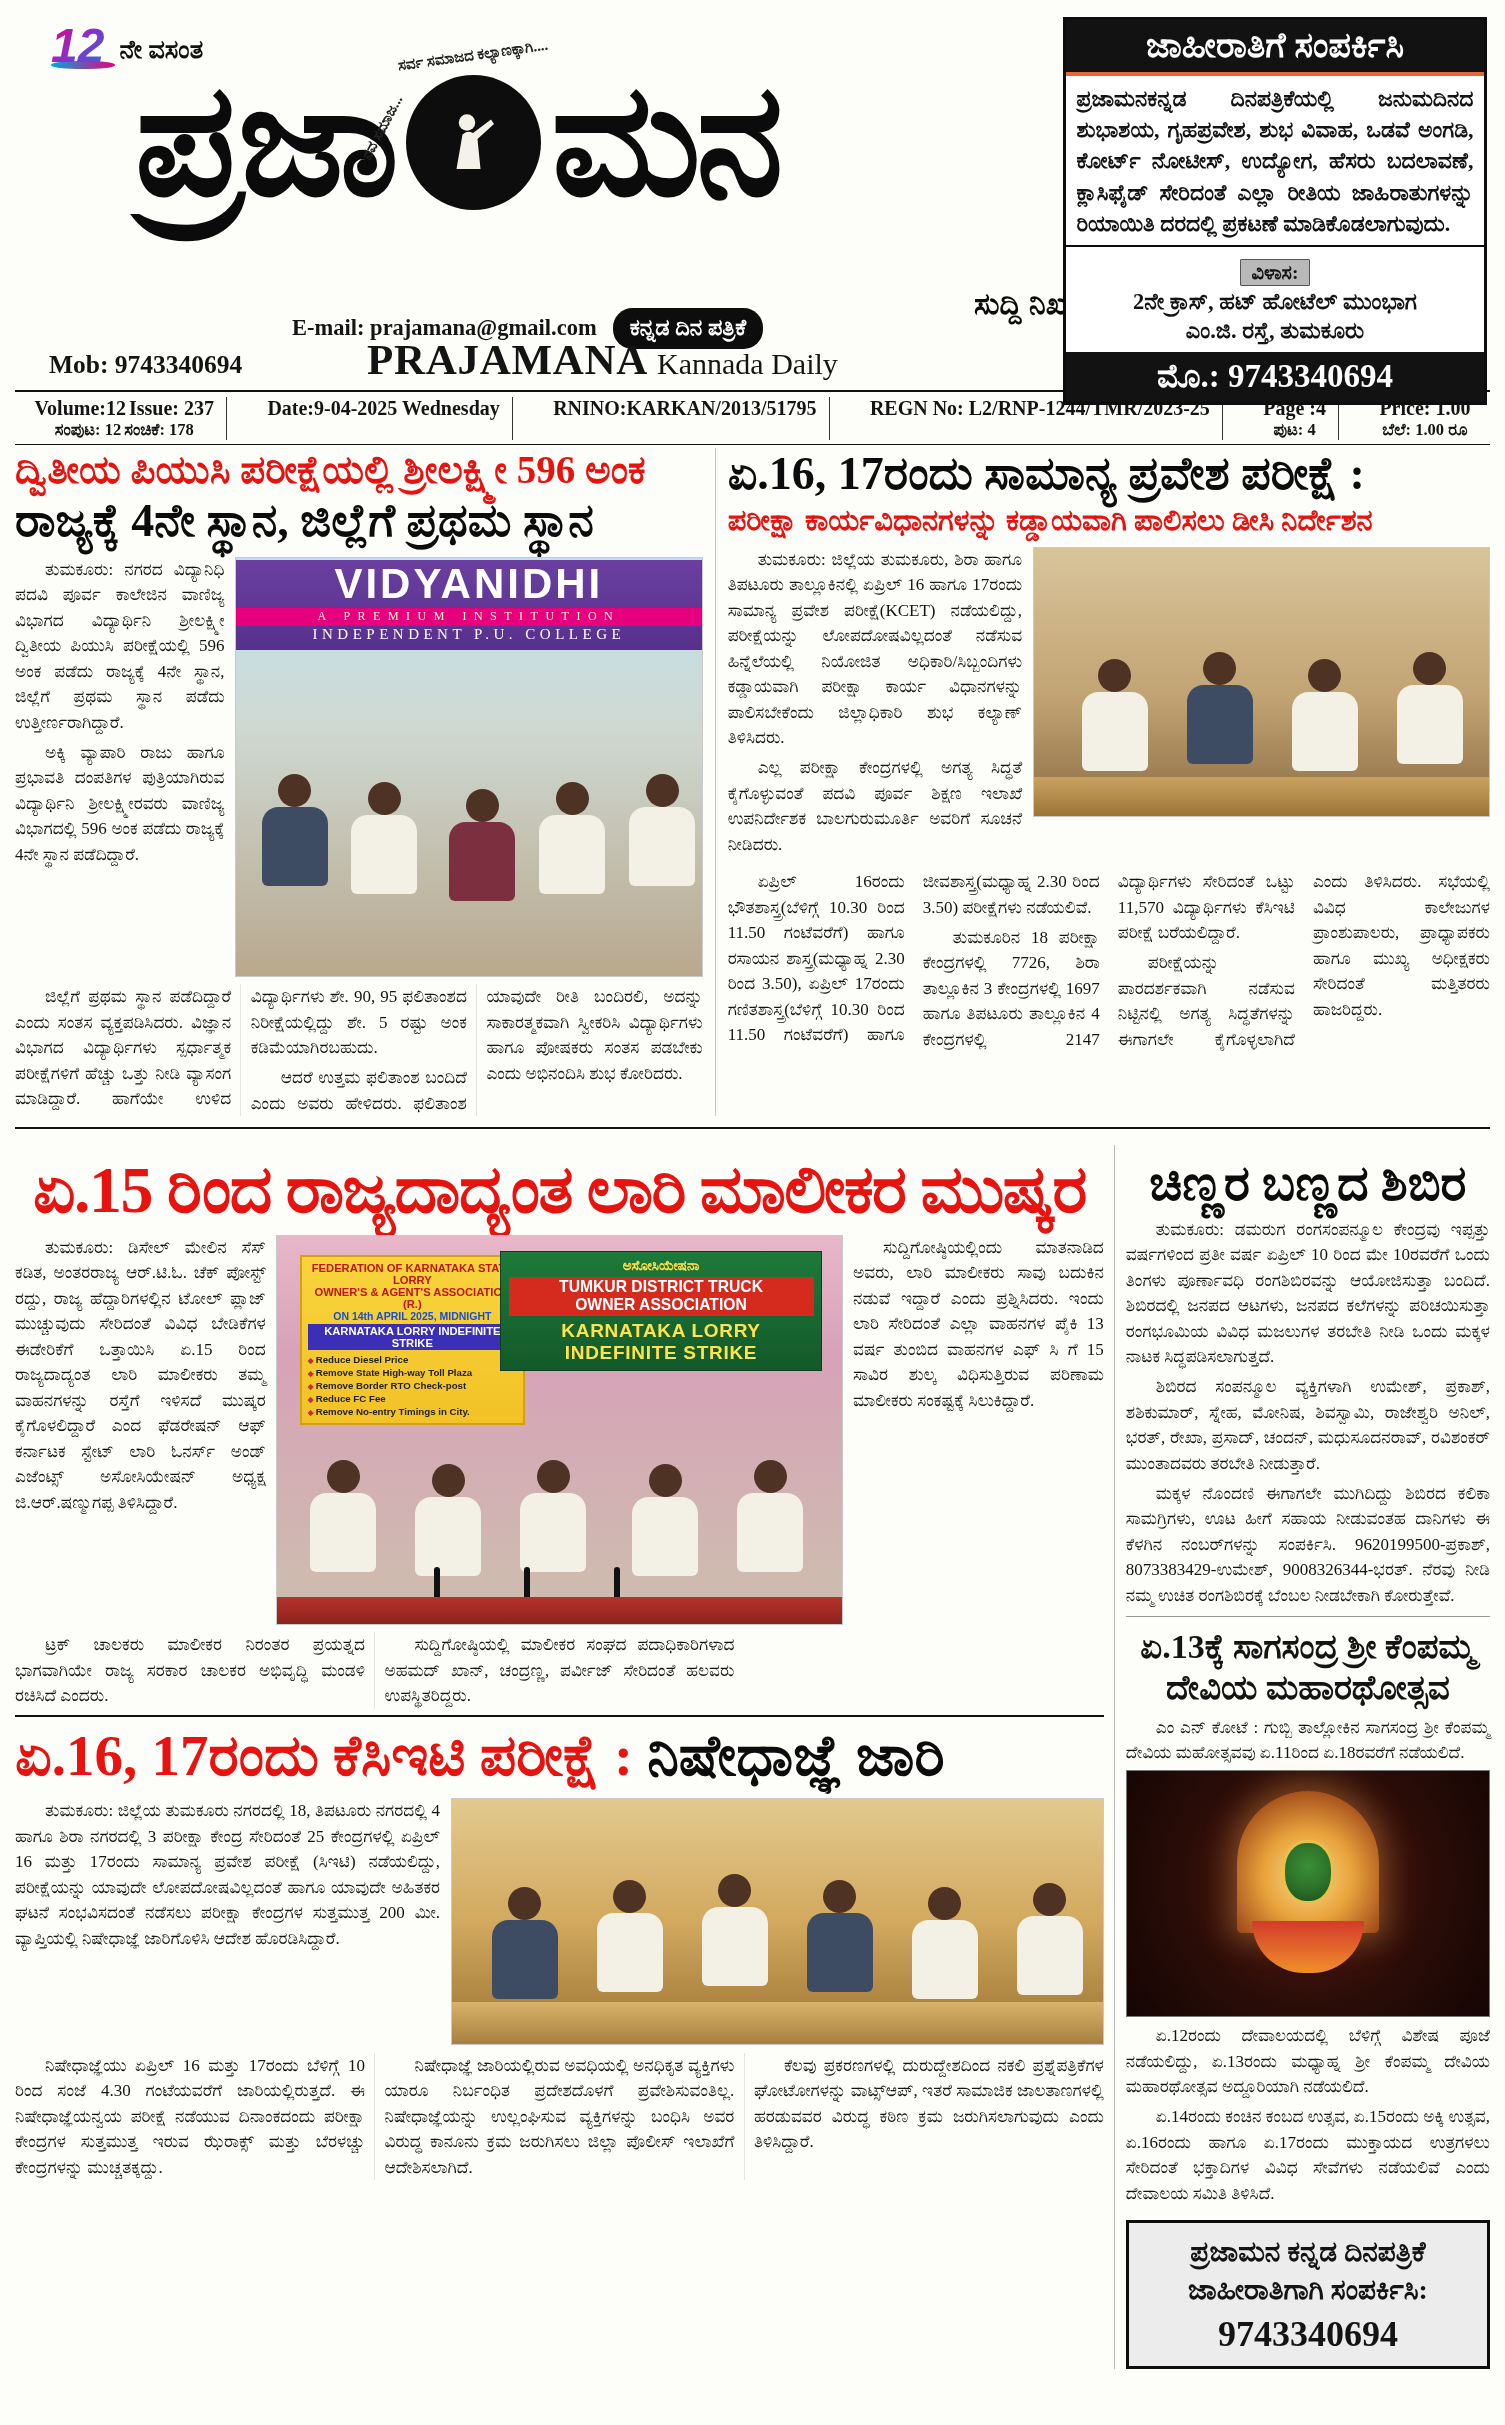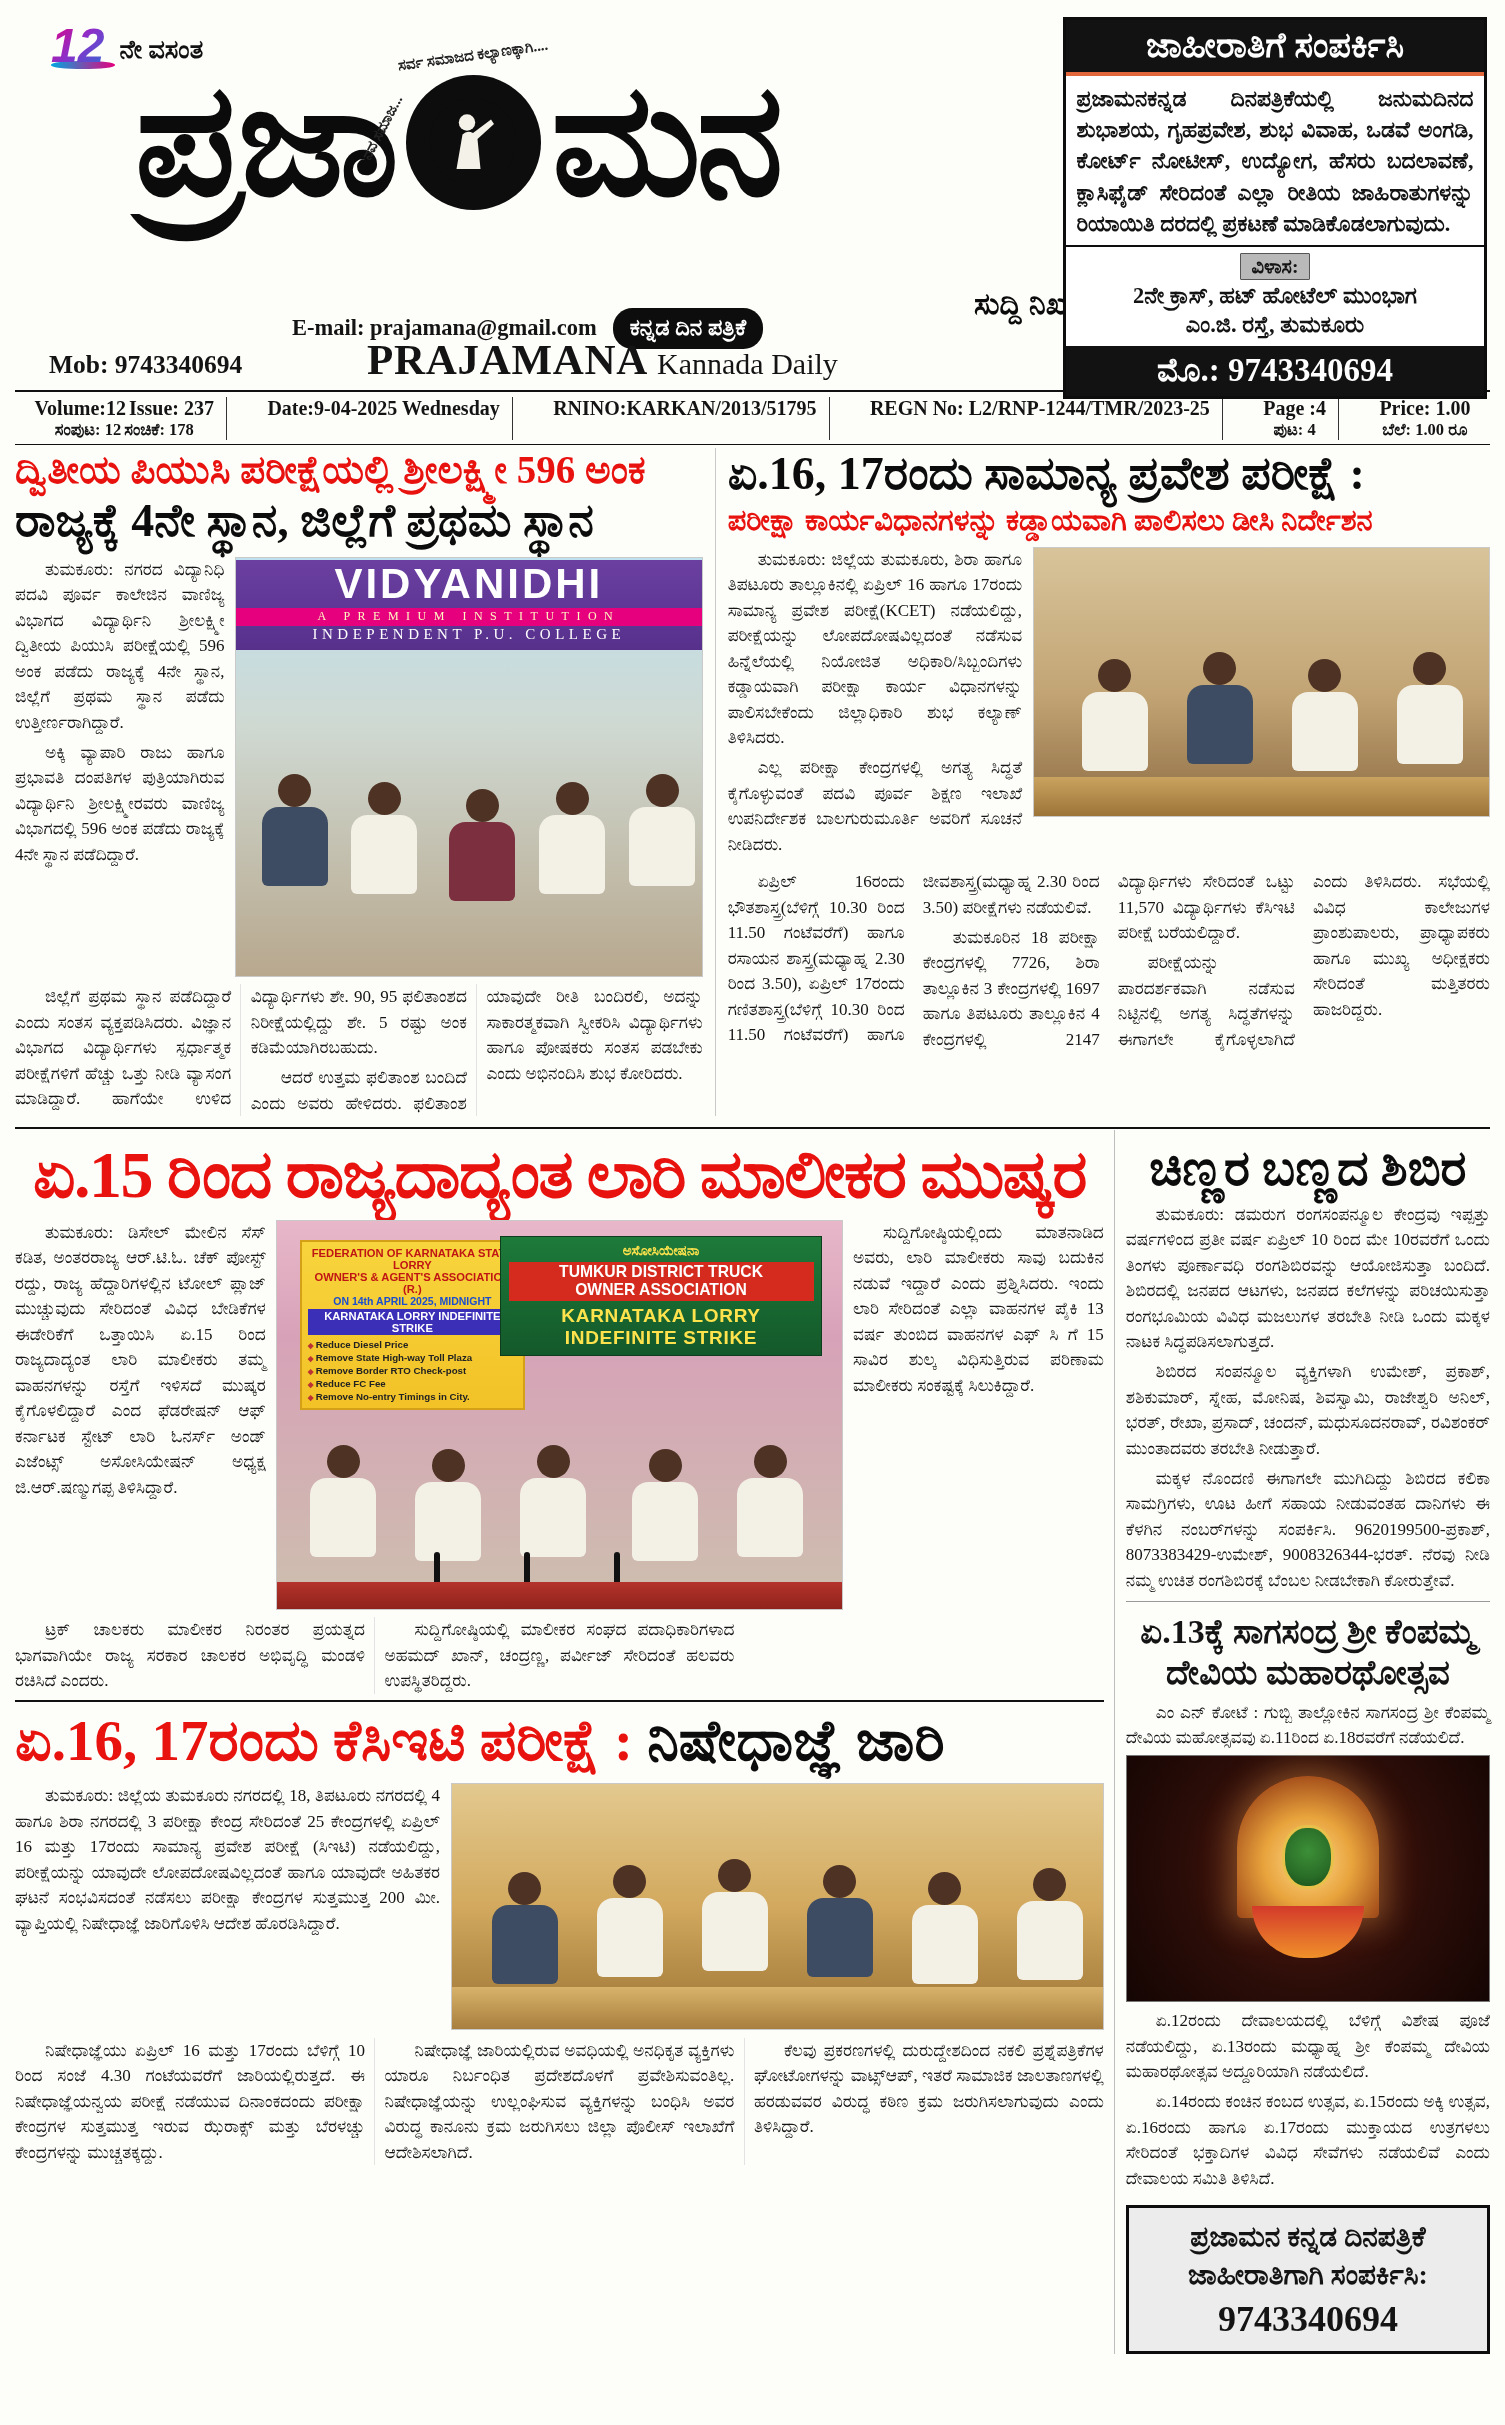--- a/index.html
+++ b/index.html
@@ -27,21 +27,21 @@
   .editor-kn { position:absolute; left:1147px; top:355px; font-size:16.5px; font-weight:bold; }
   .mob-line { position:absolute; left:34px; top:339px; font-size:25.5px; font-weight:bold; }
   .prajamana-en { position:absolute; left:352px; top:324px; font-size:43px; font-weight:bold; letter-spacing:0.7px; }
   .prajamana-en small{ font-size:30px; font-weight:normal; letter-spacing:0; }
 
   
   .adbox { position:absolute; right:3px; top:6px; width:424px; border:3px solid #0d0d0d; background:#fff; }
   .adbox-head { background:#121212; color:#fff; text-align:center; font-size:35px; font-weight:bold; padding:6px 3px; border-bottom:4.5px solid #e2673a; }
   .adbox-body { font-size:22px; font-weight:bold; padding:7.5px 10.5px 6px 10.5px; line-height:1.42; text-align:justify; }
   .adbox-addr { border-top:2.2px solid #0d0d0d; padding:6px 7.5px 7.5px 7.5px; text-align:center; }
-  .vilasa { display:inline-block; background:#b9b9b9; border:1.5px solid #555; border-radius:1px; font-size:19.5px; font-weight:bold; padding:1.5px 10.5px; }
+  .vilasa { display:inline-block; background:#b9b9b9; border:1.5px solid #555; border-radius:1px; font-size:19.5px; font-weight:bold; padding:1.5px 10.5px;margin-top:6px; }
   .addr1,.addr2 { font-size:22.5px; font-weight:bold; margin-top:3px; }
   .adbox-foot { background:#121212; color:#fff; text-align:center; font-size:33px; font-weight:bold; padding:6px 0; }
 
   
   .dateline { border-top:2.2px solid #111; border-bottom:1.5px solid #111; margin-top:4.5px; padding:4.5px 7.5px; display:flex; justify-content:space-between; }
   .dl-item { text-align:center; padding:0 12px; border-right:1.5px solid #333; flex:none; }
   .dl-item:last-child { border-right:none; }
   .dl-en { font-size:20px; font-weight:bold; }
   .dl-kn { font-size:16.5px; font-weight:bold; }
 
@@ -68,21 +68,21 @@
   .art1 .headline.l2 { font-size:46px; margin-top:3px; }
   .art2 .headline.l1 { font-size:46px; }
   .art2 .headline.l2 { font-size:29px; margin-top:4.5px; }
   .art-body-row { display:flex; gap:10.5px; margin-top:10.5px; }
   .vn-banner { position:absolute; left:0; right:0; top:2px; height:90px; background:linear-gradient(180deg,#6a3fa0,#57308c); color:#fff; text-align:center; }
   .vn-banner .nm { font-size:42px; font-weight:bold; letter-spacing:3px; font-family:"Liberation Sans",sans-serif; }
   .vn-banner .sb { font-size:15px; letter-spacing:4.5px; }
   .vn-stripe { background:#e6007e; color:#fef9c3; font-size:12px; letter-spacing:7.5px; padding:1.5px 0; }
 
   
-  .main-split { display:flex; margin-top:1px; }
+  .main-split { display:flex; margin-top:16px; }
   .left-main { width:74.6%; padding-right:10.5px; border-right:1.5px solid #bdbdbd; }
   .right-rail { width:25.4%; padding-left:10.5px; }
   .lorry-headline { font-size:66px; font-weight:bold; color:#e8120f; text-align:center; line-height:1.05; margin:10.5px 0 4.5px 0; letter-spacing:-1.5px; }
   .chinnara-headline { font-size:49px; font-weight:bold; color:#0c0c0c; text-align:center; line-height:1.1; margin:12px 0 6px 0; }
   .banner-yellow { position:absolute; left:22.5px; top:19.5px; width:225px; background:linear-gradient(180deg,#f8d43c,#f2c227); border:2.2px solid #d4a017; padding:4.5px 6px; font-family:"Liberation Sans",sans-serif; }
   .banner-yellow .b1 { color:#c01515; font-size:11.2px; font-weight:bold; text-align:center; }
   .banner-yellow .b2 { color:#1a4ecf; font-size:10.5px; font-weight:bold; text-align:center; }
   .banner-yellow .b3 { background:#3b2fb8; color:#fff; font-size:11.2px; font-weight:bold; text-align:center; margin:2.2px 0; padding:0.7px 0;}
   .banner-yellow ul { list-style:none; margin-top:3px; }
   .banner-yellow li { font-size:9.7px; font-weight:bold; color:#222; line-height:1.35; }

